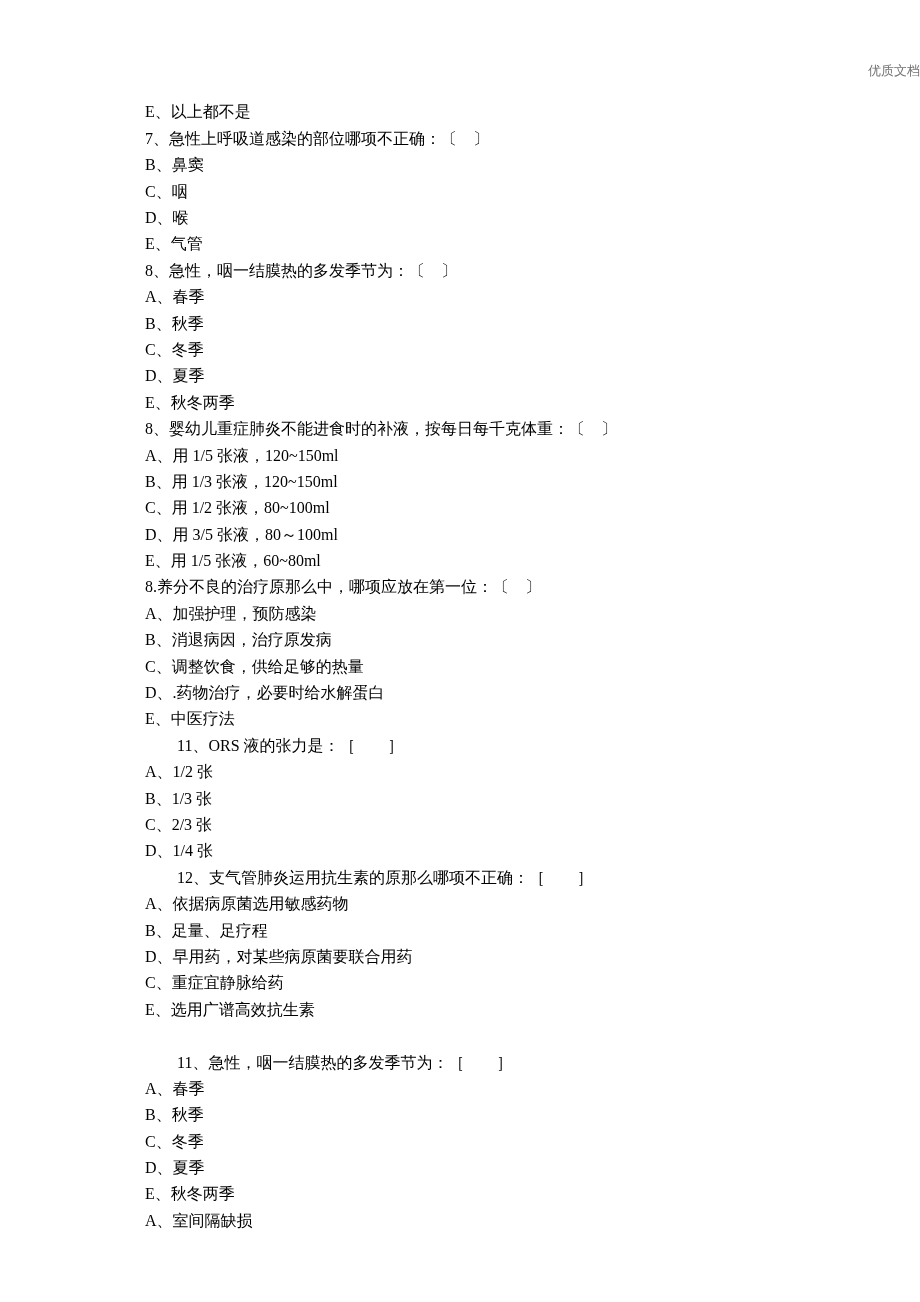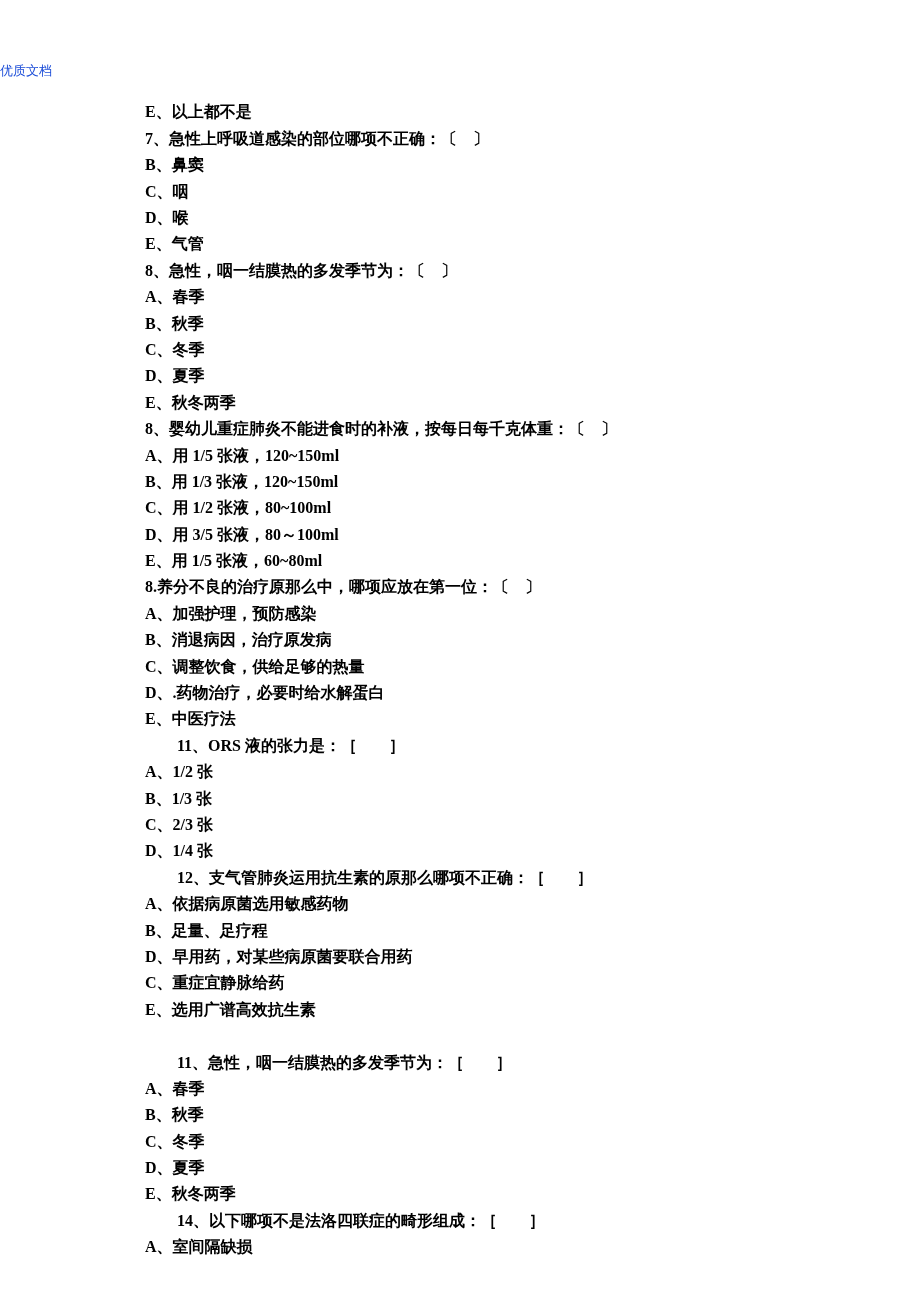--- a/index.html
+++ b/index.html
@@ -11,33 +11,32 @@
       background: #ffffff;
       width: 920px;
       margin: 0 auto;
       font-family: "SimSun", "宋体", serif;
       font-size: 16px;
       line-height: 1.65;
       color: #000000;
       padding: 60px 0 40px 0;
     }
     .header {
-      text-align: left;
+      text-align: right;
       font-size: 13px;
-      color: #1d4ed8;
+      color: #737373;
       margin-bottom: 18px;
       font-family: "SimSun", "宋体", serif;
     }
     .content {
       padding-left: 145px;
       padding-right: 80px;
     }
     .line {
       white-space: pre-wrap;
-      font-weight: bold;
     }
     .indent {
       padding-left: 2em;
     }
   </style>
 </head>
 <body>
 
 <div class="header">
   <span>优质文档</span>
@@ -79,15 +78,14 @@
     <div class="line">D、早用药，对某些病原菌要联合用药</div>
     <div class="line">C、重症宜静脉给药</div>
     <div class="line">E、选用广谱高效抗生素</div>
     <div class="line">&nbsp;</div>
     <div class="line indent">11、急性，咽一结膜热的多发季节为：［　　］</div>
     <div class="line">A、春季</div>
     <div class="line">B、秋季</div>
     <div class="line">C、冬季</div>
     <div class="line">D、夏季</div>
     <div class="line">E、秋冬两季</div>
-    <div class="line indent">14、以下哪项不是法洛四联症的畸形组成：［　　］</div>
     <div class="line">A、室间隔缺损</div>
   </div>
 
 </body></html>

